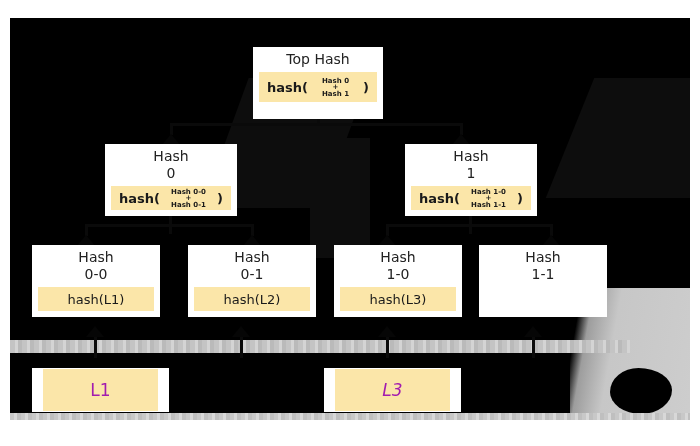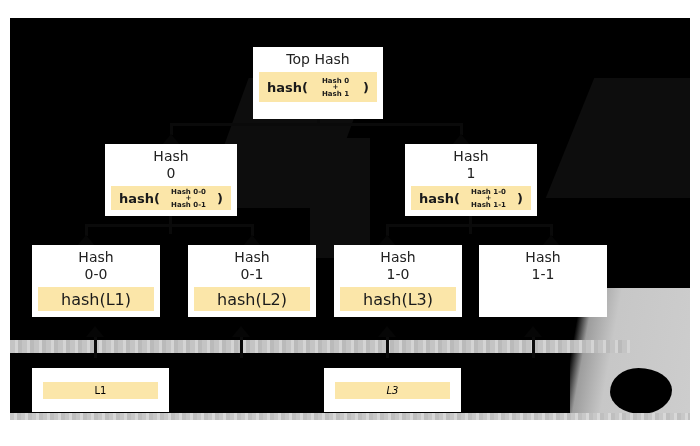--- a/index.html
+++ b/index.html
@@ -151,46 +151,46 @@
     align-items: center;
     line-height: 8px;
     font-size: 7px;
     color: #1a1a1a;
     font-weight: 700;
     flex: 1;
   }
   .hash-operands .op-plus { line-height: 5px; font-size: 7px; }
 
   .hash-simple {
-    font-size: 16px;
+    font-size: 13px;
     color: #1a1a1a;
     font-weight: 400;
   }
 
   
   .data-block {
     position: absolute;
     top: 350px;
     height: 44px;
     background: #ffffff;
     box-sizing: border-box;
     display: flex;
     align-items: center;
     justify-content: center;
     z-index: 5;
   }
   .data-block .inner {
     background: #fbe6a9;
     width: calc(100% - 22px);
-    height: 17px;
+    height: 42px;
     display: flex;
     align-items: center;
     justify-content: center;
-    font-size: 10px;
-    color: #000000;
+    font-size: 17px;
+    color: #a21caf;
   }
   #data-l1 { left: 22px;  width: 137px; }
   #data-l2 { left: 168px; width: 137px; }
   #data-l3 { left: 314px; width: 137px; font-style: italic; }
   #data-l4 { left: 460px; width: 137px; }
 
   
   .conn {
     position: absolute;
     background: #0a0a0a;

